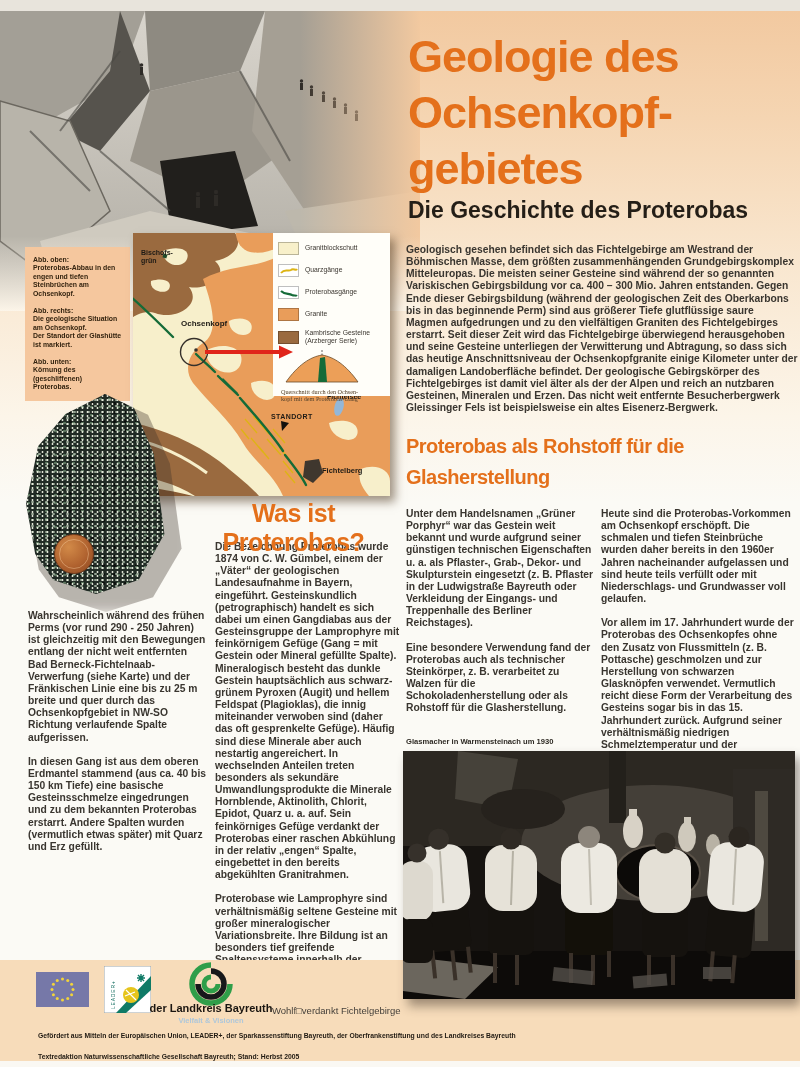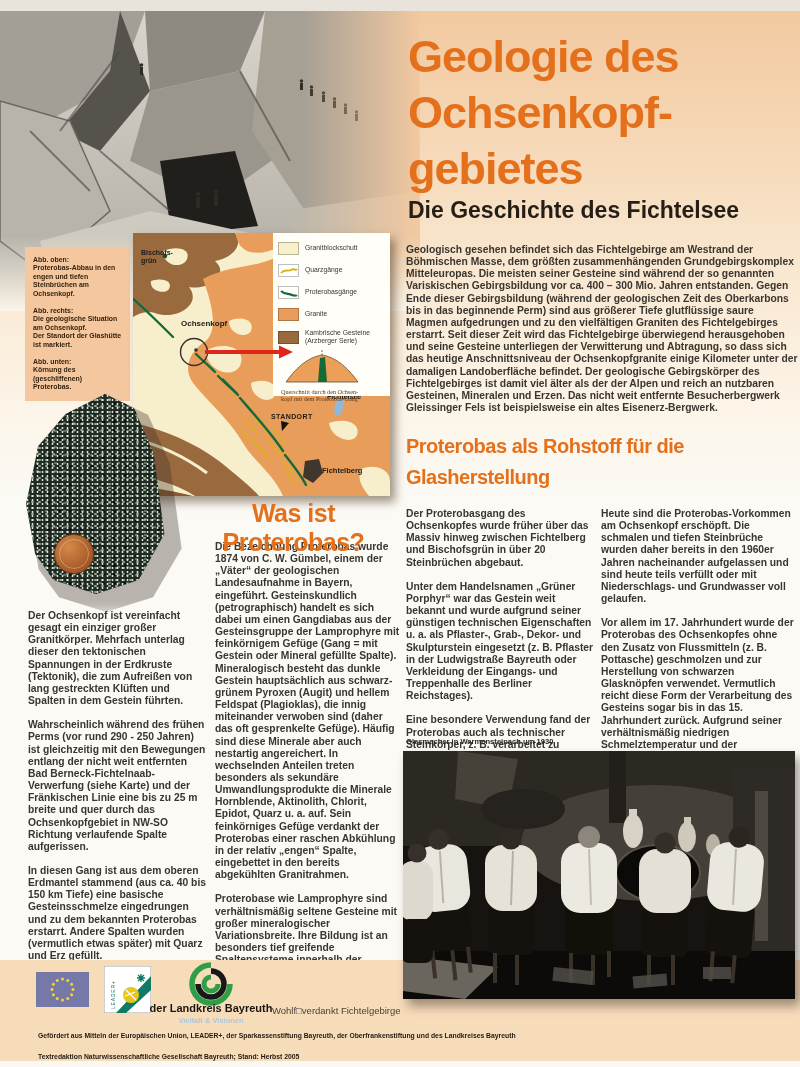--- a/index.html
+++ b/index.html
@@ -132,21 +132,21 @@
     </g>
     <rect x="300" y="0" width="120" height="300" fill="url(#fadeR)"></rect>
     <rect x="0" y="225" width="420" height="75" fill="url(#fadeB)"></rect>
   </svg>
 
   <div class="abs title-block">
     <span class="title-line">Geologie des</span>
     <span class="title-line">Ochsenkopf-</span>
     <span class="title-line">gebietes</span>
   </div>
-  <div class="abs subtitle">Die Geschichte des Fichtelsee</div>
+  <div class="abs subtitle">Die Geschichte des Proterobas</div>
 
   <div class="abs bodytext intro">Geologisch gesehen befindet sich das Fichtelgebirge am Westrand der Böhmischen Masse, dem größten zusammenhängenden Grundgebirgskomplex Mitteleuropas. Die meisten seiner Gesteine sind während der so genannten Variskischen Gebirgsbildung vor ca. 400 – 300 Mio. Jahren entstanden. Gegen Ende dieser Gebirgsbildung (während der geologischen Zeit des Oberkarbons bis in das beginnende Perm) sind aus größerer Tiefe glutflüssige saure Magmen aufgedrungen und zu den vielfältigen Graniten des Fichtelgebirges erstarrt. Seit dieser Zeit wird das Fichtelgebirge überwiegend herausgehoben und seine Gesteine unterliegen der Verwitterung und Abtragung, so dass sich das heutige Anschnittsniveau der Ochsenkopfgranite einige Kilometer unter der damaligen Landoberfläche befindet. Der geologische Gebirgskörper des Fichtelgebirges ist damit viel älter als der der Alpen und reich an nutzbaren Gesteinen, Mineralen und Erzen. Das nicht weit entfernte Besucherbergwerk Gleissinger Fels ist beispielsweise ein altes Eisenerz-Bergwerk.</div>
 
   <div class="abs captions-panel">
     <div class="cap-group">
       <div class="cap-label">Abb. oben:</div>
       <div class="cap-text">Proterobas-Abbau in den engen und tiefen Steinbrüchen am Ochsenkopf.</div>
     </div>
     <div class="cap-group">
       <div class="cap-label">Abb. rechts:</div>
@@ -267,32 +267,30 @@
     </svg>
   </div>
 
   <div class="abs rock-shadow"></div>
   <div class="abs rock">
     <div class="coin"></div>
   </div>
 
   <div class="abs what-heading">Was ist Proterobas?</div>
   <div class="abs bodytext what-colL">
-    <p>Der Ochsenkopf ist vereinfacht gesagt ein einziger großer Granitkörper. Mehrfach unterlag dieser den tektonischen Spannungen in der Erdkruste (Tektonik), die zum Aufreißen von lang gestreckten Klüften und Spalten in dem Gestein führten.</p>
     <p>Wahrscheinlich während des frühen Perms (vor rund 290 - 250 Jahren) ist gleichzeitig mit den Bewegungen entlang der nicht weit entfernten Bad Berneck-Fichtelnaab-Verwerfung (siehe Karte) und der Fränkischen Linie eine bis zu 25 m breite und quer durch das Ochsenkopfgebiet in NW-SO Richtung verlaufende Spalte aufgerissen.</p>
     <p>In diesen Gang ist aus dem oberen Erdmantel stammend (aus ca. 40 bis 150 km Tiefe) eine basische Gesteinsschmelze eingedrungen und zu dem bekannten Proterobas erstarrt. Andere Spalten wurden (vermutlich etwas später) mit Quarz und Erz gefüllt.</p>
   </div>
   <div class="abs bodytext what-colR">
     <p>Die Bezeichnung Proterobas wurde 1874 von C. W. Gümbel, einem der „Väter“ der geologischen Landesaufnahme in Bayern, eingeführt. Gesteinskundlich (petrographisch) handelt es sich dabei um einen Gangdiabas aus der Gesteinsgruppe der Lamprophyre mit feinkörnigem Gefüge (Gang = mit Gestein oder Mineral gefüllte Spalte). Mineralogisch besteht das dunkle Gestein hauptsächlich aus schwarz-grünem Pyroxen (Augit) und hellem Feldspat (Plagioklas), die innig miteinander verwoben sind (daher das oft gesprenkelte Gefüge). Häufig sind diese Minerale aber auch nestartig angereichert. In wechselnden Anteilen treten besonders als sekundäre Umwandlungsprodukte die Minerale Hornblende, Aktinolith, Chlorit, Epidot, Quarz u. a. auf. Sein feinkörniges Gefüge verdankt der Proterobas einer raschen Abkühlung in der relativ „engen“ Spalte, eingebettet in den bereits abgekühlten Granitrahmen.</p>
     <p>Proterobase wie Lamprophyre sind verhältnismäßig seltene Gesteine mit großer mineralogischer Variationsbreite. Ihre Bildung ist an besonders tief greifende Spaltensysteme innerhalb der Erdkruste gebunden, die bis in den oberen Erdmantel hinabreichen. Die Schmelztemperatur der Gesteine liegt bei ca. 1.300 °C, danach kann bei 1.000 °C die Schmelze verarbeitet werden.</p>
   </div>
 
   <div class="abs glass-heading">Proterobas als Rohstoff für die Glasherstellung</div>
   <div class="abs bodytext glass-colA">
-    <p>Der Proterobasgang des Ochsenkopfes wurde früher über das Massiv hinweg zwischen Fichtelberg und Bischofsgrün in über 20 Steinbrüchen abgebaut.</p>
     <p>Unter dem Handelsnamen „Grüner Porphyr“ war das Gestein weit bekannt und wurde aufgrund seiner günstigen technischen Eigenschaften u. a. als Pflaster-, Grab-, Dekor- und Skulpturstein eingesetzt (z. B. Pflaster in der Ludwigstraße Bayreuth oder Verkleidung der Eingangs- und Treppenhalle des Berliner Reichstages).</p>
     <p>Eine besondere Verwendung fand der Proterobas auch als technischer Steinkörper, z. B. verarbeitet zu Walzen für die Schokoladenherstellung oder als Rohstoff für die Glasherstellung.</p>
   </div>
   <div class="abs bodytext glass-colB">
     <p>Heute sind die Proterobas-Vorkommen am Ochsenkopf erschöpft. Die schmalen und tiefen Steinbrüche wurden daher bereits in den 1960er Jahren nacheinander aufgelassen und sind heute teils verfüllt oder mit Niederschlags- und Grundwasser voll gelaufen.</p>
     <p>Vor allem im 17. Jahrhundert wurde der Proterobas des Ochsenkopfes ohne den Zusatz von Flussmitteln (z. B. Pottasche) geschmolzen und zur Herstellung von schwarzen Glasknöpfen verwendet. Vermutlich reicht diese Form der Verarbeitung des Gesteins sogar bis in das 15. Jahrhundert zurück. Aufgrund seiner verhältnismäßig niedrigen Schmelztemperatur und der tiefschwarzen Glasfarbe war der Proterobas ein wichtiger industrieller Rohstoff in der Region.</p>
   </div>
 
   <div class="abs photo-caption">Glasmacher in Warmensteinach um 1930</div>
   <svg class="abs glass-photo" viewBox="0 0 392 248" width="392" height="248">

